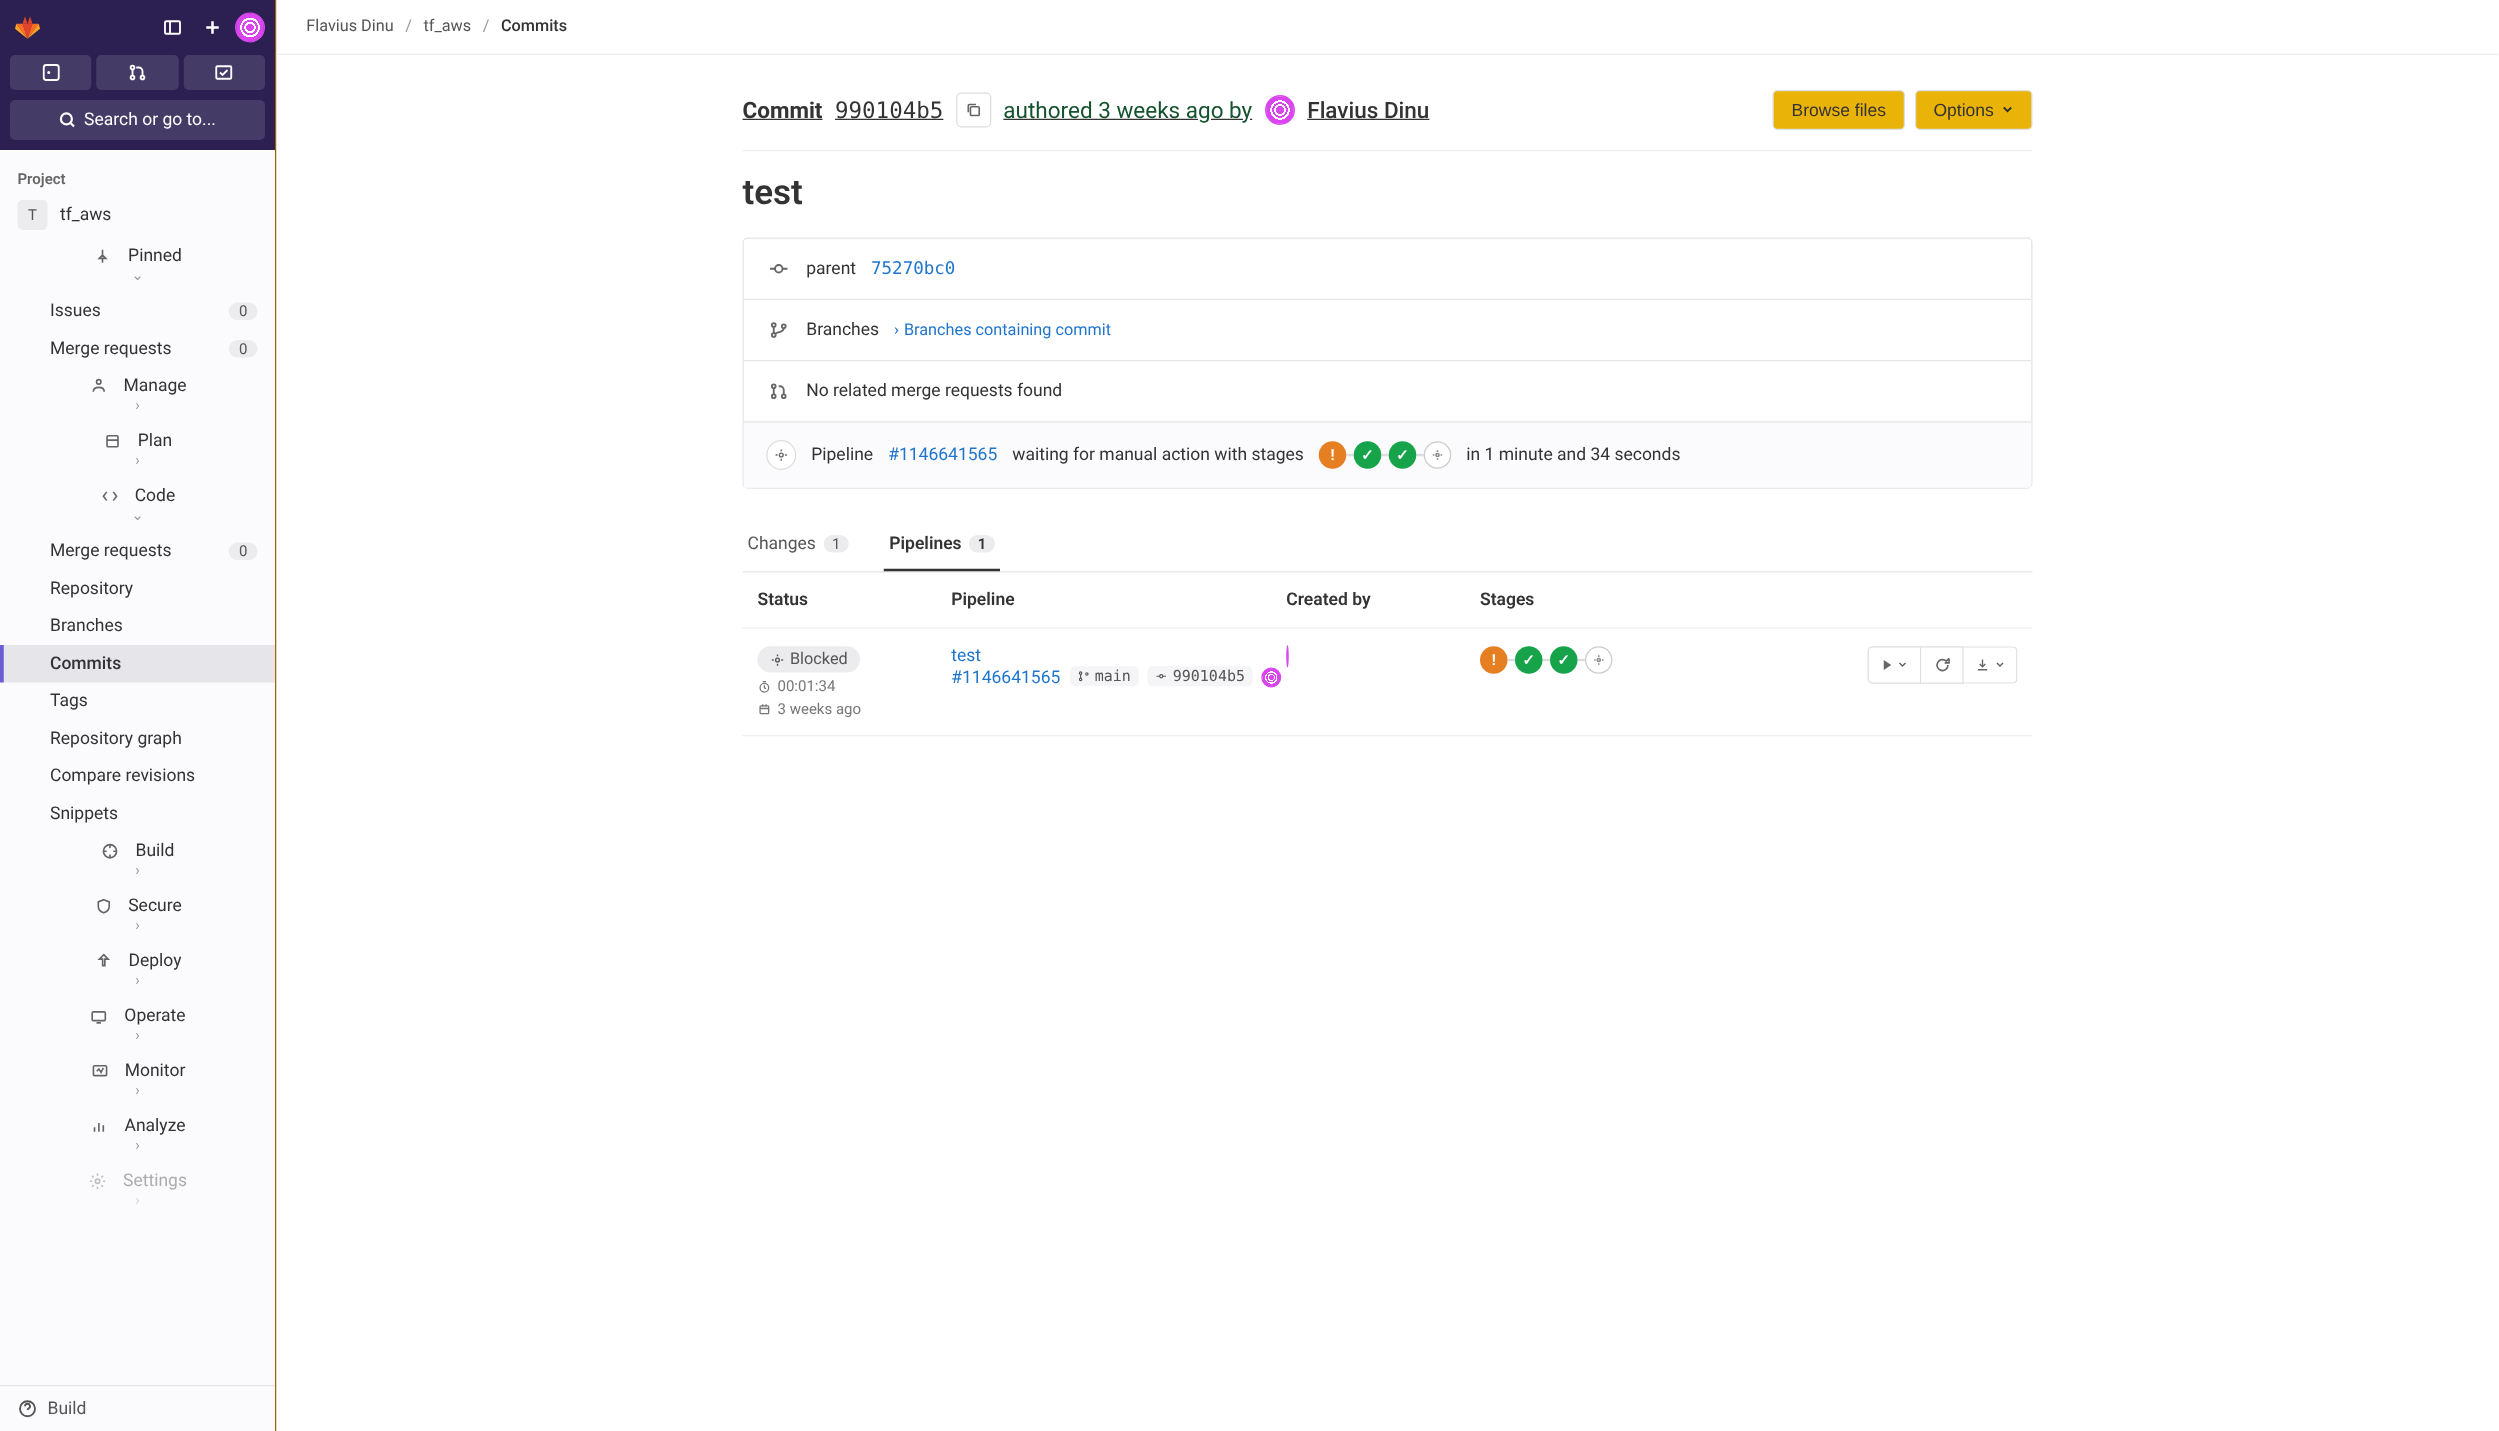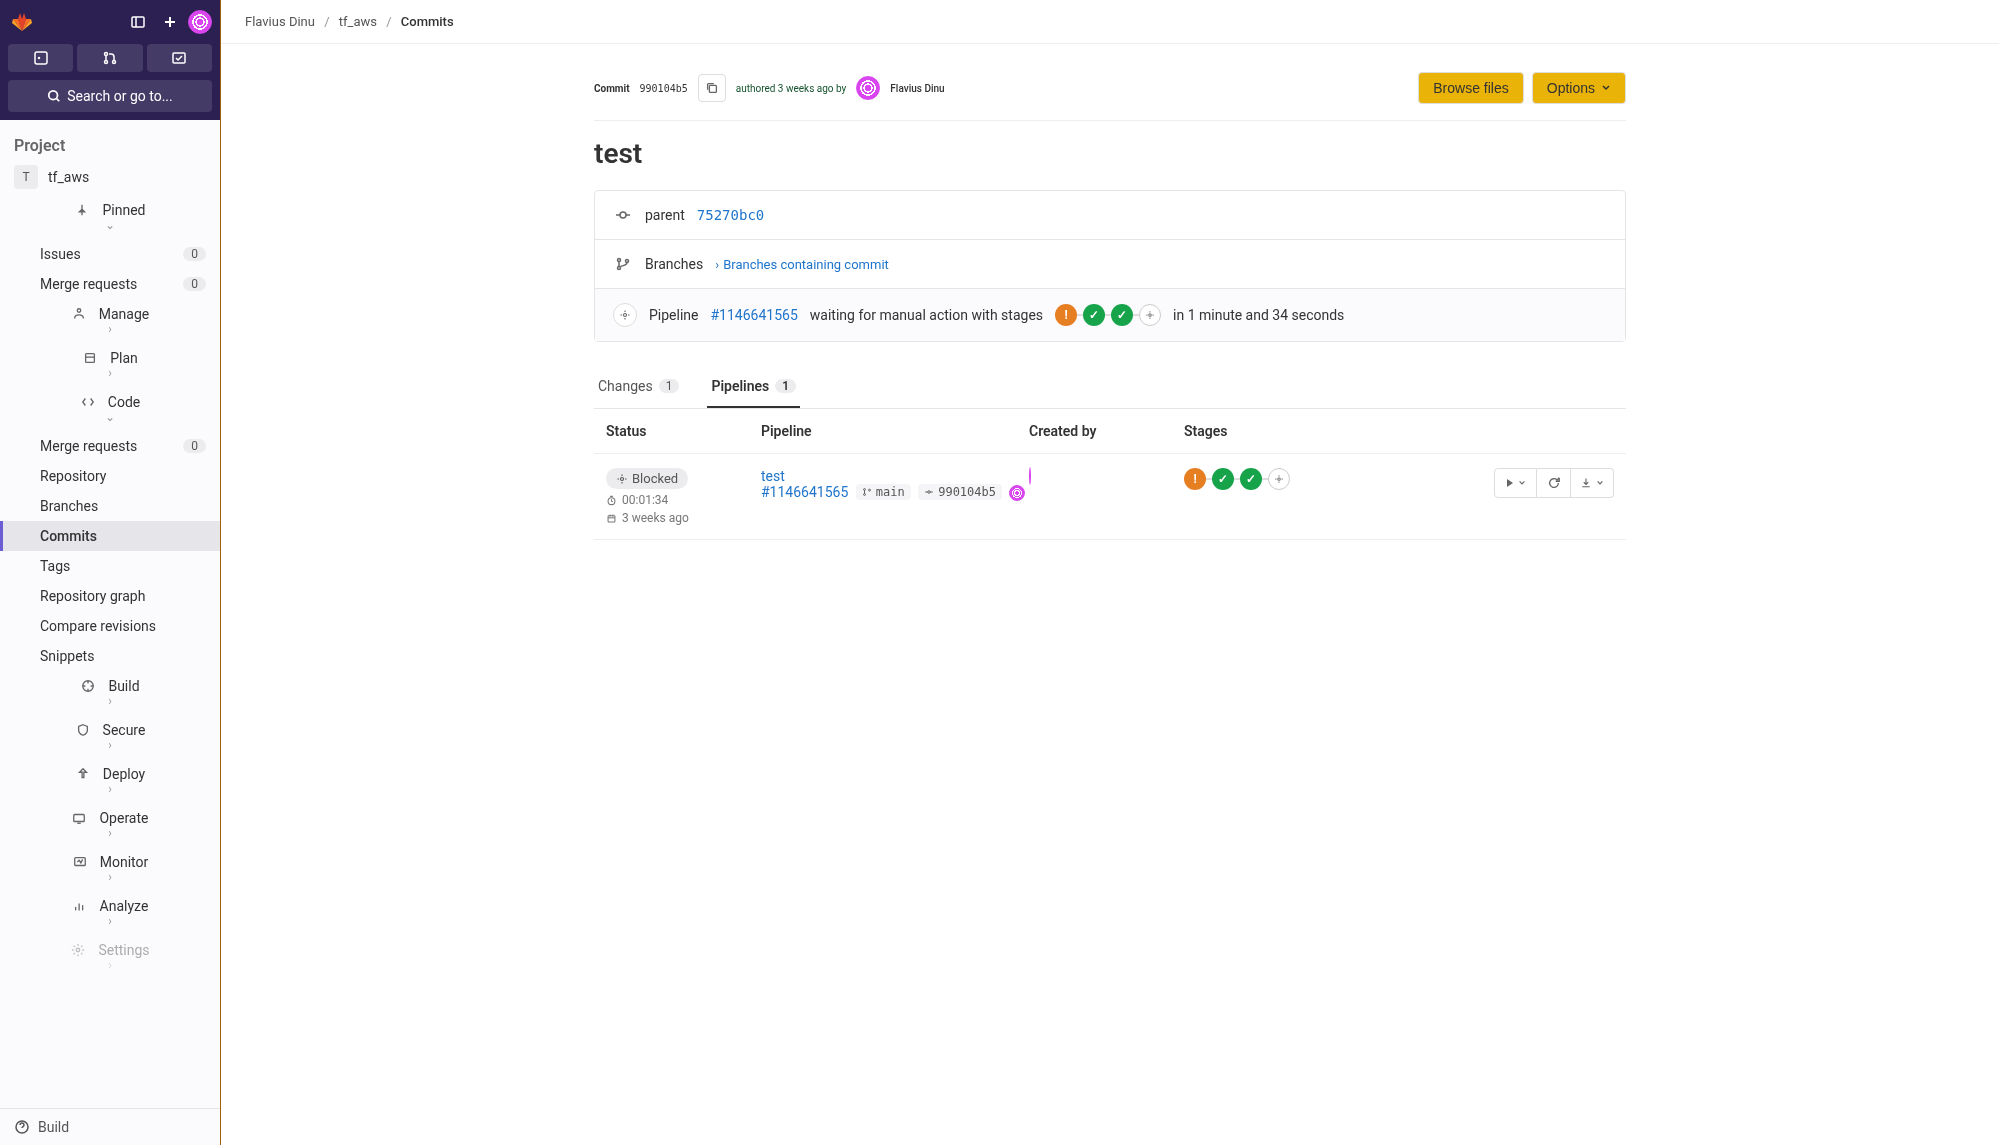--- a/index.html
+++ b/index.html
@@ -13,42 +13,42 @@
 .top-row1 { display: flex; align-items: center; justify-content: space-between; margin-bottom: 8px; }
 .logo-holder { width: 28px; height: 28px; display: flex; align-items: center; justify-content: center; }
 .top-icons { display: flex; align-items: center; gap: 4px; }
 .top-icon { width: 28px; height: 28px; display: flex; align-items: center; justify-content: center; color: #fff; cursor: pointer; border-radius: 4px; }
 .avatar-small { width: 24px; height: 24px; border-radius: 50%; background: radial-gradient(circle,#d946ef 20%,#fff 20% 30%,#d946ef 30% 40%,#fff 40% 50%,#d946ef 50%); border:1px solid #d946ef; }
 .btn-row { display: flex; gap: 4px; margin-bottom: 8px; }
 .btn-row .sq { flex:1; height: 28px; background: rgba(255,255,255,0.12); border-radius: 4px; display:flex; align-items:center; justify-content:center; color:#fff; cursor:pointer; }
 .search-btn { width: 100%; height: 32px; background: rgba(255,255,255,0.12); border-radius: 4px; color: #fff; display:flex; align-items:center; justify-content:center; gap:6px; cursor:pointer; font-size:14px; }
 
 .sidebar-body { flex:1; overflow-y:auto; padding: 8px 0; }
-.section-label { font-size: 16px; color: #666; padding: 8px 14px 4px; font-weight: 600; }
+.section-label { font-size: 12px; color: #666; padding: 8px 14px 4px; font-weight: 600; }
 .proj-item { display:flex; align-items:center; gap:10px; padding: 6px 14px; cursor:pointer; }
 .proj-avatar { width:24px; height:24px; border-radius:4px; background:#ececef; display:flex; align-items:center; justify-content:center; font-size:12px; color:#555; }
 .nav-item { display:flex; align-items:center; justify-content:space-between; padding: 7px 14px; cursor:pointer; color:#333;flex-direction:column; }
 .nav-item .nav-left { display:flex; align-items:center; gap:12px; }
 .nav-icon { width:16px; height:16px; display:flex; align-items:center; justify-content:center; color:#666; }
 .chev { color:#999; font-size:12px; }
 .badge { background:#ececef; color:#555; border-radius:10px; padding:0 8px; font-size:12px; min-width:20px; text-align:center; }
 .sub-item { padding: 7px 14px 7px 40px; cursor:pointer; display:flex; justify-content:space-between; align-items:center; color:#333; }
 .sub-item.active { background:#e5e5ea; border-left:3px solid #6b5dd3; padding-left:37px; font-weight:500; }
 .sidebar-footer { border-top:1px solid #e5e5e5; padding:10px 14px; display:flex; align-items:center; gap:8px; color:#555; cursor:pointer; }
 
 
 .main { flex:1; overflow-y:auto; }
 .breadcrumbs { padding: 14px 24px; font-size: 13px; color:#666; border-bottom:1px solid #eee; }
 .breadcrumbs a { color:#555; }
 .breadcrumbs .sep { margin: 0 6px; color:#999; }
 .breadcrumbs .current { color:#333; font-weight:500; }
 .content { max-width: 1080px; margin: 0 auto; padding: 16px 24px 40px; }
 
 .commit-header { display:flex; justify-content:space-between; align-items:center; padding: 12px 0; }
-.commit-left { display:flex; align-items:center; gap:10px; font-size:10px; color:#333; }
+.commit-left { display:flex; align-items:center; gap:10px; font-size:18px; color:#333;text-decoration:underline; }
 .monosha { font-family: ui-monospace, Menlo, monospace; }
 .copy-icon { width:28px; height:28px; border:1px solid #ddd; border-radius:4px; display:flex; align-items:center; justify-content:center; cursor:pointer; color:#666; }
 .authored { color:#14532d; }
 .author-name { color:#333; font-weight:500; }
 .commit-actions { display:flex; gap:8px; }
 .btn { border:1px solid #ddd; background:#eab308; padding:7px 14px; border-radius:4px; cursor:pointer; font-size:14px; color:#333; display:flex; align-items:center; gap:6px; }
 
 .divider { height:1px; background:#eee; margin: 4px 0 16px; }
 h1.commit-title { font-size: 28px; font-weight:600; margin-bottom: 20px; }
 
@@ -396,20 +396,31 @@
                 <circle cx="4" cy="12" r="1.5"></circle>
                 <circle cx="12" cy="5" r="1.5"></circle>
                 <path d="M4 5.5v5M12 6.5c0 3-4 3-6.5 4"></path>
               </svg>
             </span>
           <span>Branches</span>
           <a href="#" class="branches-link">
               <span style="color:#1f75cb">›</span>
               <span>Branches containing commit</span>
             </a>
+        </div>
+        <div class="info-row">
+          <span class="row-icon">
+              <svg width="16" height="16" viewBox="0 0 16 16" fill="none" stroke="currentColor" stroke-width="1.5">
+                <circle cx="4" cy="4" r="1.5"></circle>
+                <circle cx="4" cy="12" r="1.5"></circle>
+                <circle cx="12" cy="12" r="1.5"></circle>
+                <path d="M4 5.5v5M12 10.5V7a3 3 0 00-3-3H8"></path>
+              </svg>
+            </span>
+          <span>No related merge requests found</span>
         </div>
         <div class="info-row pipeline-row">
           <span class="gear-circle">
               <svg width="12" height="12" viewBox="0 0 16 16" fill="none" stroke="currentColor" stroke-width="1.5">
                 <circle cx="8" cy="8" r="2"></circle>
                 <path d="M8 2v2M8 12v2M2 8h2M12 8h2"></path>
               </svg>
             </span>
           <span>Pipeline</span>
           <a href="#">#1146641565</a>

